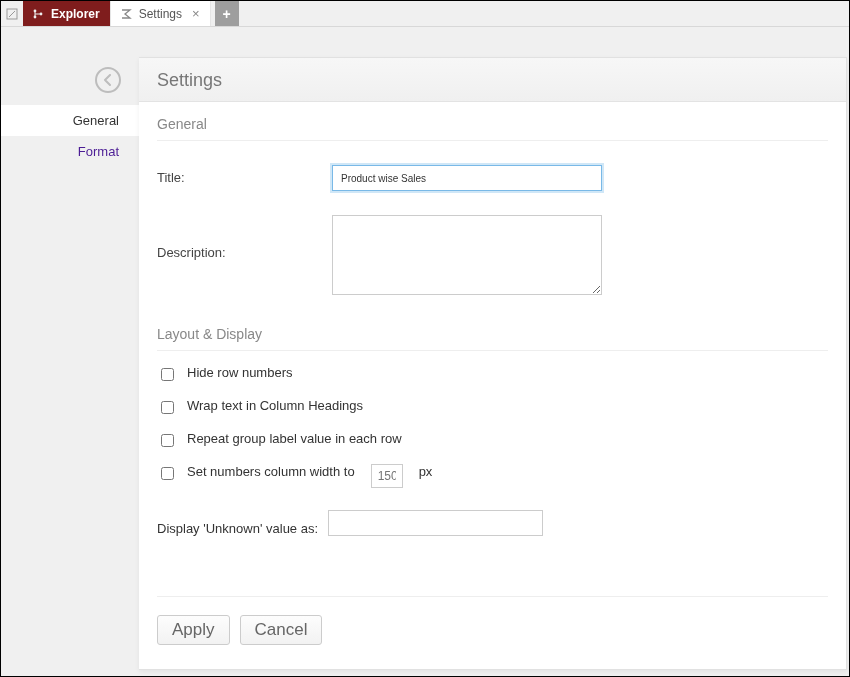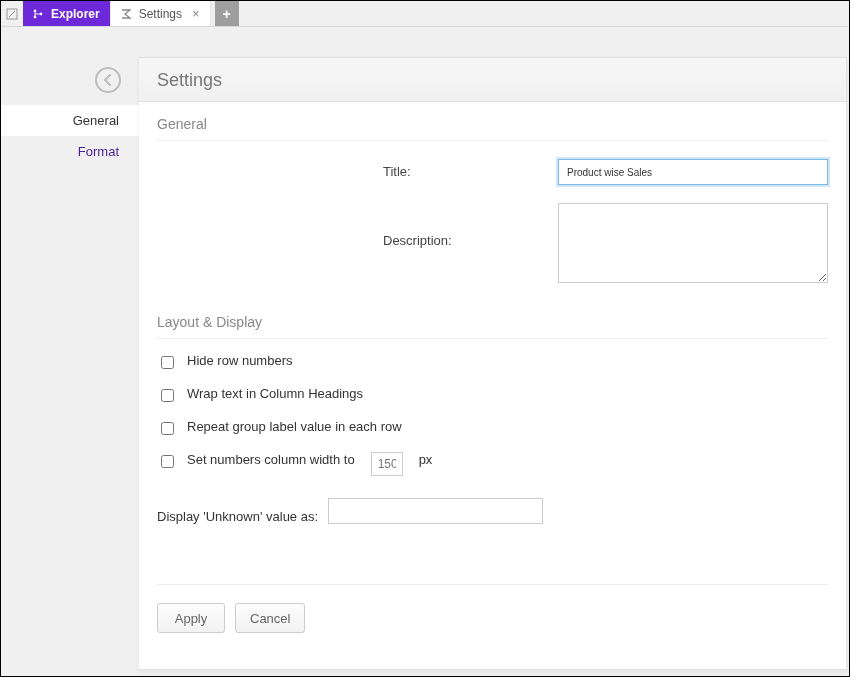--- a/index.html
+++ b/index.html
@@ -33,21 +33,21 @@
   .tab {
     display: flex; align-items: center;
     padding: 0 10px 0 8px;
     gap: 6px;
     font-size: 12px;
     color: #444;
     border-right: 1px solid #e5e5e5;
     cursor: pointer;
   }
   .tab.inactive {
-    background: #6d28d9;
+    background: #7f1d1d;
     color: #fff;
   }
   .tab.inactive .tab-label { font-weight: 600; }
   .tab.active {
     background: #fff;
     color: #555;
   }
   .tab .tab-icon {
     width: 14px; height: 14px;
     display: inline-flex; align-items: center; justify-content: center;
@@ -129,22 +129,21 @@
     overflow: auto;
   }
   .section-title {
     color: #888; font-size: 14px;
     padding-bottom: 8px;
     border-bottom: 1px solid #eee;
   }
   .form-row {
     display: flex;
     align-items: flex-start;
-    margin-top: 18px;
-    justify-content: flex-end;
+    margin-top: 24px;
   }
   .form-row .lbl {
     width: 175px;
     color: #444;
     font-size: 13px;
     padding-top: 5px;
   }
   .form-row .ctl { flex: 0 0 auto; }
   input[type="text"].title-input {
     width: 270px; height: 26px;
@@ -206,21 +205,21 @@
     display: flex; gap: 10px;
     padding: 18px 0 18px 0;
   }
   .btn {
     min-width: 68px;
     height: 30px;
     border: 1px solid #ccc;
     border-radius: 3px;
     background: linear-gradient(#fdfdfd, #f2f2f2);
     color: #666;
-    font-size: 13px;
+    font-size: 17px;
     display: inline-flex; align-items: center; justify-content: center;
     padding: 0 14px;
     cursor: pointer;
   }
   svg { display: block; }
 </style>
 </head>
 <body>
 
 <div class="frame">

